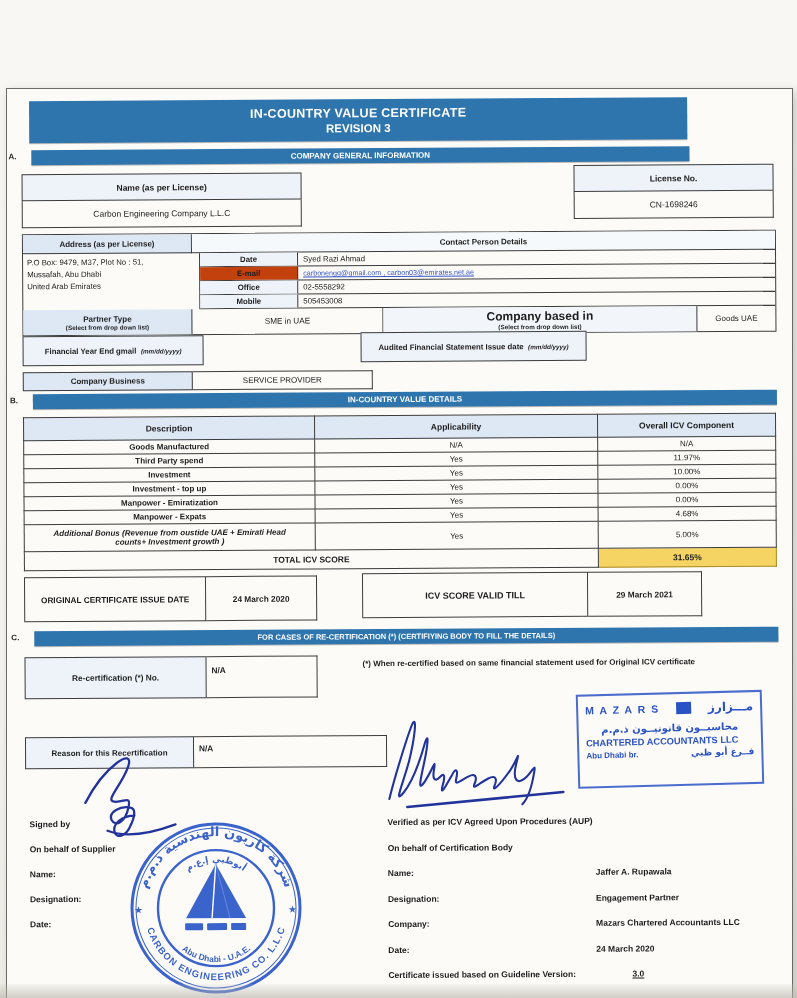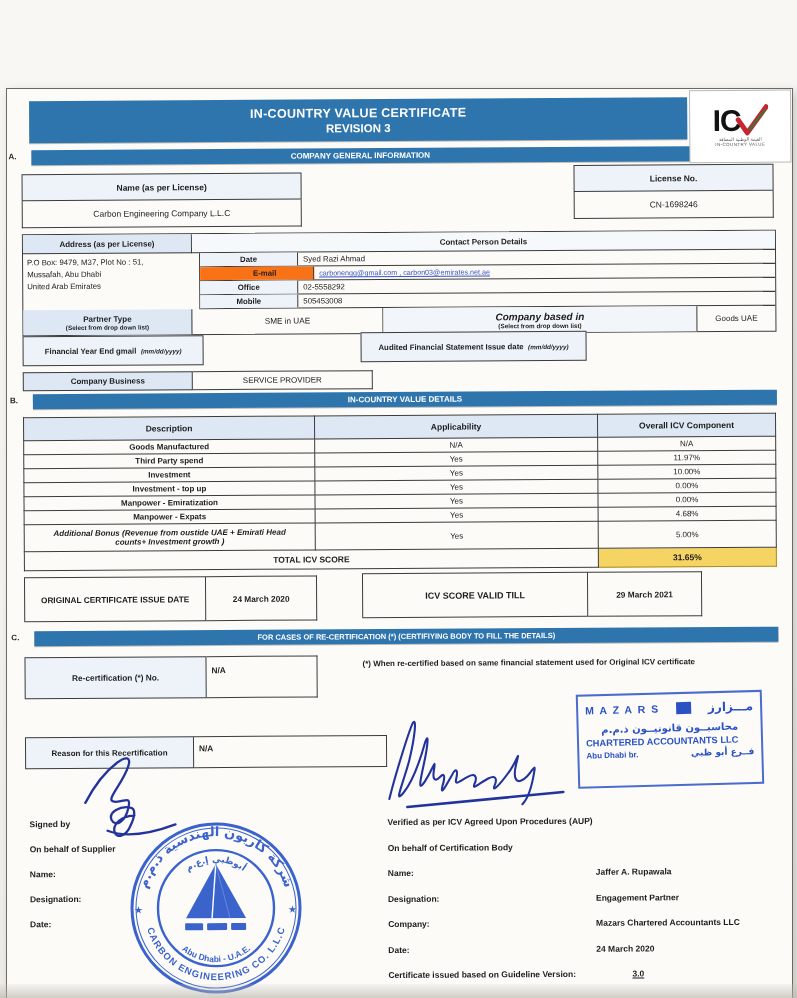--- a/index.html
+++ b/index.html
@@ -46,31 +46,20 @@
 <body>
 
 <div class="doc">
 <div class="tilt">
 
   <div class="abs band" style="left:22px;top:12px;width:658px;height:42px;">
     <div style="font-size:12.5px;letter-spacing:.3px;">IN-COUNTRY VALUE CERTIFICATE</div>
     <div style="font-size:11.5px;margin-top:2px;">REVISION 3</div>
   </div>
 
-  <div class="abs" style="left:682px;top:5px;width:102px;height:73px;background:#fff;border:1px solid #b9b9b4;display:flex;flex-direction:column;align-items:center;justify-content:center;">
-    <div style="display:flex;align-items:flex-start;">
-      <span style="font-size:30px;font-weight:bold;color:#121212;letter-spacing:-1px;line-height:30px;">IC</span>
-      <svg width="34" height="32" viewBox="0 0 34 32" style="margin-left:-7px;margin-top:-2px;">
-        <path d="M4,16 L13,29 L32,3" fill="none" stroke="#c4272e" stroke-width="5" stroke-linecap="round" stroke-linejoin="round"></path>
-        <path d="M15,26 L31,6" fill="none" stroke="#2a7d3f" stroke-width="1.8" stroke-linecap="round"></path>
-      </svg>
-    </div>
-    <div class="ar" style="font-size:4.5px;color:#555;margin-top:1px;">القيمة الوطنية المضافة</div>
-    <div style="font-size:4.5px;color:#555;letter-spacing:.4px;">IN-COUNTRY VALUE</div>
-  </div>
 
   <div class="abs sec-letter" style="left:1px;top:63px;">A.</div>
   <div class="abs band" style="left:24px;top:61px;width:658px;height:15px;font-size:8px;">COMPANY GENERAL INFORMATION</div>
 
   <div class="abs" style="left:14px;top:85px;width:280px;height:54px;">
     <div class="cell ctr" style="height:27px;background:#eef3fa;font-weight:bold;font-size:8.5px;">Name (as per License)</div>
     <div class="cell ctr" style="height:27px;border-top:none;font-size:8.5px;">Carbon Engineering Company L.L.C</div>
   </div>
 
   <div class="abs" style="left:566px;top:79px;width:200px;height:54px;">
@@ -88,41 +77,41 @@
         <div>P.O Box: 9479, M37, Plot No : 51,</div>
         <div>Mussafah, Abu Dhabi</div>
         <div>United Arab Emirates</div>
       </div>
       <div style="flex:1;">
         <div style="display:flex;height:13px;border-bottom:1px solid #3c3c3c;">
           <div class="ctr" style="width:97px;flex:0 0 97px;background:#eef3fa;font-weight:bold;font-size:7.8px;border-right:1px solid #3c3c3c;">Date</div>
           <div style="flex:1;font-size:7.8px;display:flex;align-items:center;padding-left:5px;">Syed Razi Ahmad</div>
         </div>
         <div style="display:flex;height:13px;border-bottom:1px solid #3c3c3c;">
-          <div class="ctr" style="width:97px;flex:0 0 97px;background:#f97316;font-weight:bold;font-size:7.8px;border-right:1px solid #3c3c3c;padding-left:16px;">E-mail</div>
+          <div class="ctr" style="width:97px;flex:0 0 97px;background:#c2410c;font-weight:bold;font-size:7.8px;border-right:1px solid #3c3c3c;">E-mail</div>
           <div class="link" style="flex:1;font-size:7.2px;display:flex;align-items:center;padding-left:5px;">carbonengg@gmail.com , carbon03@emirates.net.ae</div>
         </div>
         <div style="display:flex;height:13px;border-bottom:1px solid #3c3c3c;">
           <div class="ctr" style="width:97px;flex:0 0 97px;background:#eef3fa;font-weight:bold;font-size:7.8px;border-right:1px solid #3c3c3c;">Office</div>
           <div style="flex:1;font-size:7.8px;display:flex;align-items:center;padding-left:5px;">02-5558292</div>
         </div>
         <div style="display:flex;height:13px;border-bottom:1px solid #3c3c3c;">
           <div class="ctr" style="width:97px;flex:0 0 97px;background:#eef3fa;font-weight:bold;font-size:7.8px;border-right:1px solid #3c3c3c;">Mobile</div>
           <div style="flex:1;font-size:7.8px;display:flex;align-items:center;padding-left:5px;">505453008</div>
         </div>
       </div>
     </div>
     <div style="display:flex;height:25px;">
       <div class="hc" style="width:168px;flex:0 0 168px;border-right:1px solid #3c3c3c;display:flex;flex-direction:column;align-items:center;justify-content:center;">
         <span style="font-size:8px;">Partner Type</span>
         <span class="note">(Select from drop down list)</span>
       </div>
       <div class="ctr" style="width:190px;flex:0 0 190px;border-right:1px solid #3c3c3c;font-size:8.2px;">SME in UAE</div>
       <div style="flex:1;border-right:1px solid #3c3c3c;background:#f2f6fb;display:flex;flex-direction:column;align-items:center;justify-content:center;">
-        <span style="font-size:10px;font-weight:bold;font-style:italic;">Company based in</span>
+        <span style="font-size:12px;font-weight:bold;">Company based in</span>
         <span class="note">(Select from drop down list)</span>
       </div>
       <div class="ctr" style="width:78px;flex:0 0 78px;font-size:8px;">Goods UAE</div>
     </div>
   </div>
 
   <div class="abs" style="left:14px;top:247px;width:293px;height:30px;display:flex;">
     <div class="cell ctr" style="width:181px;flex:0 0 181px;background:#eef3fa;">
       <span style="font-size:7.8px;font-weight:bold;">Financial Year End gmail</span>&nbsp;<span class="itnote">(mm/dd/yyyy)</span>
     </div>

